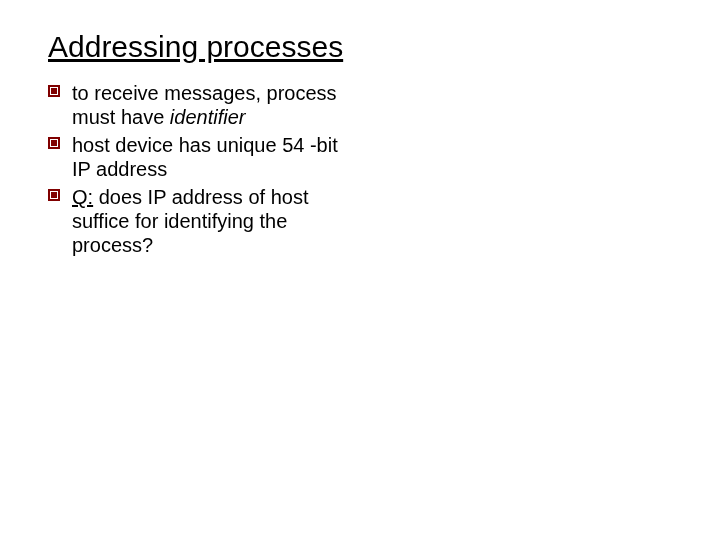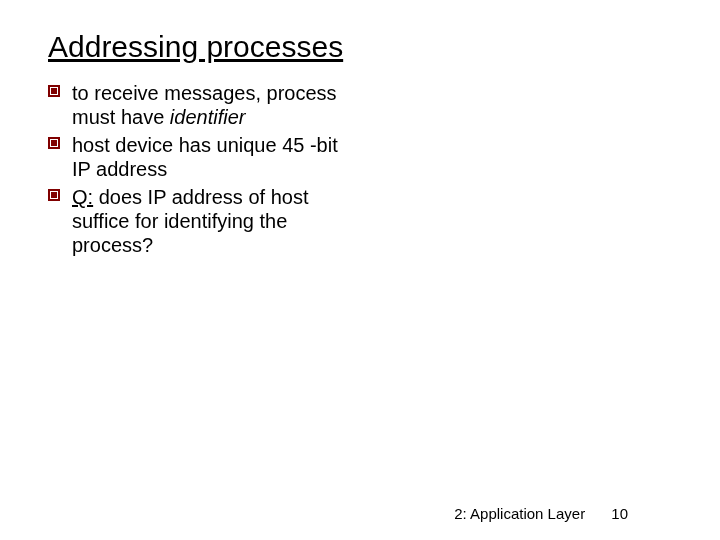--- a/index.html
+++ b/index.html
@@ -82,29 +82,25 @@
   <div class="body">
     <ul class="bullets">
 
       <li>
         <span class="inner-fill"></span>
         <span>to receive messages, process  must have </span><span class="ital">identifier</span>
       </li>
 
       <li>
         <span class="inner-fill"></span>
-        <span>host device has unique 45 -bit IP address</span>
+        <span>host device has unique 54 -bit IP address</span>
       </li>
 
       <li>
         <span class="inner-fill"></span>
         <span class="qlabel">Q:</span><span> does  IP address of host suffice for identifying the process?</span>
       </li>
 
     </ul>
   </div>
 
-  <div class="footer">
-    <span class="chap">2: Application Layer</span>
-    <span>10</span>
-  </div>
 
 </div>
 
 </body></html>

